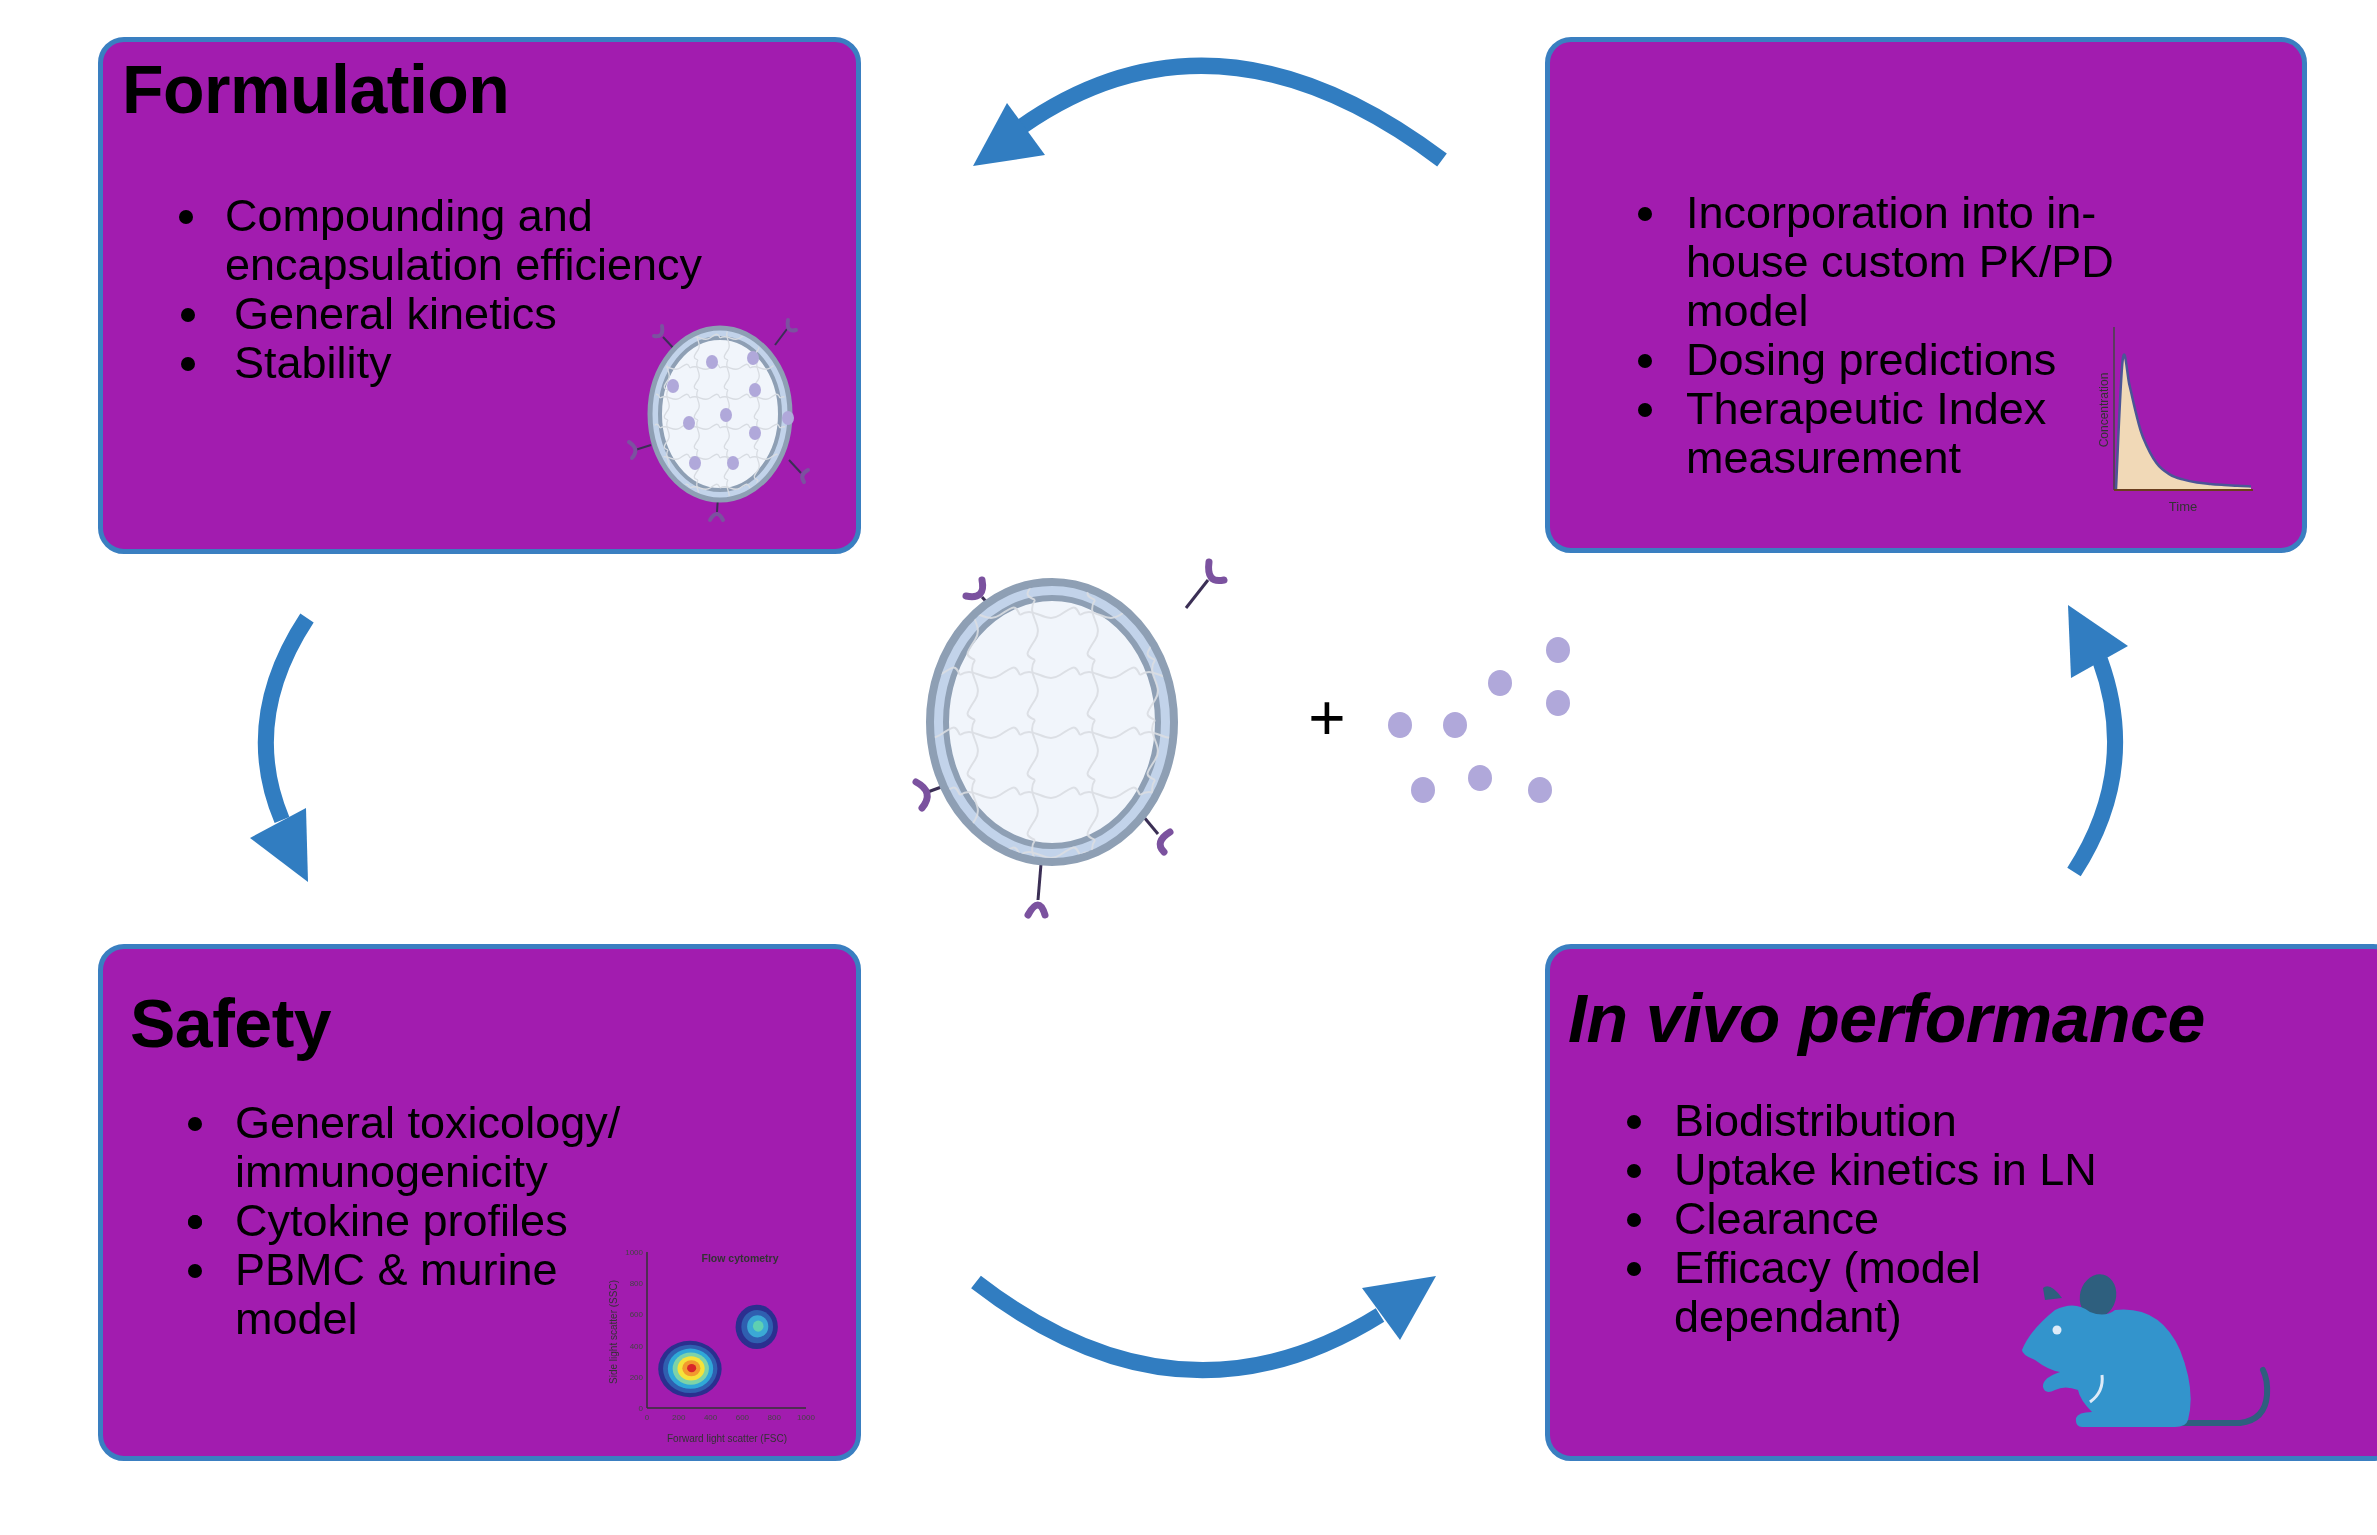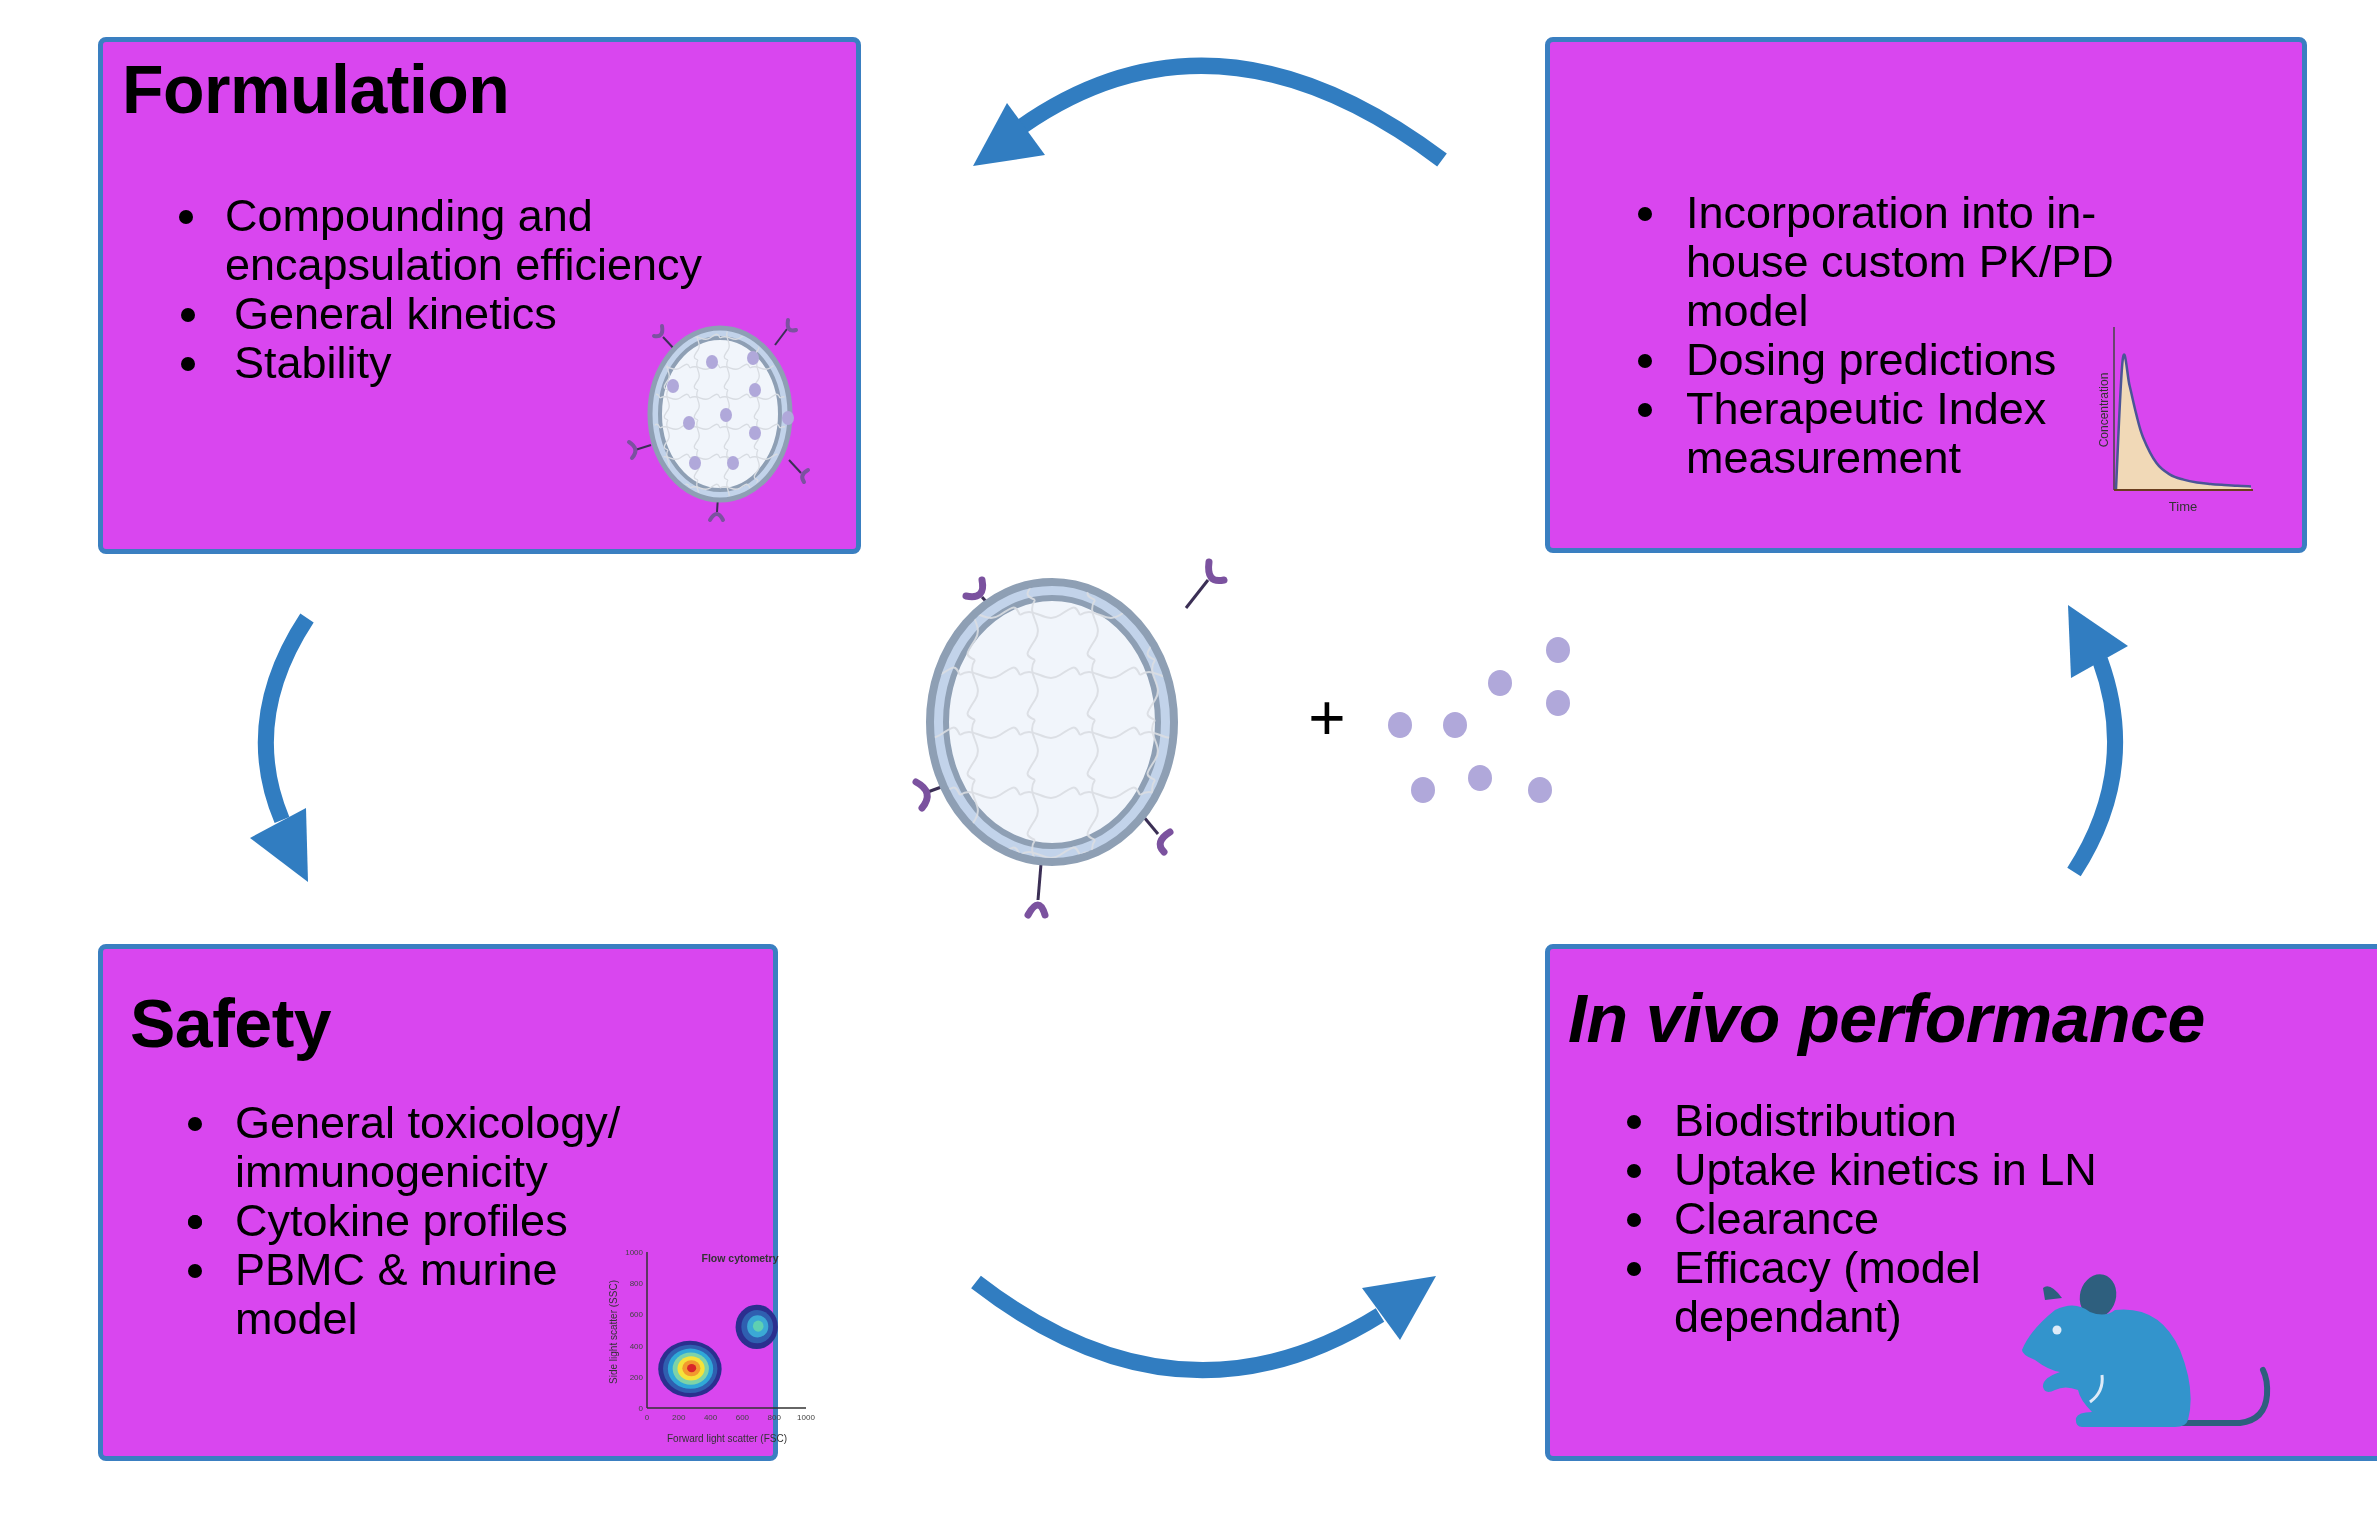--- a/index.html
+++ b/index.html
@@ -3,25 +3,25 @@
 <meta charset="utf-8">
 <style>
   html, body { margin: 0; padding: 0; }
   body {
     width: 2377px; height: 1535px; position: relative; overflow: hidden;
     background: #ffffff;
     font-family: "Liberation Sans", sans-serif; color: #000;
   }
   .card {
     position: absolute; box-sizing: border-box;
-    background: #d946ef; border: 5px solid #3A7FC1; border-radius: 8px;
+    background: #a21caf; border: 5px solid #3A7FC1; border-radius: 26px;
   }
   #card-formulation { left: 98px; top: 37px; width: 763px; height: 517px; }
   #card-pharmacology { left: 1545px; top: 37px; width: 762px; height: 516px; }
-  #card-safety { left: 98px; top: 944px; width: 680px; height: 517px; }
+  #card-safety { left: 98px; top: 944px; width: 763px; height: 517px; }
   #card-invivo { left: 1545px; top: 944px; width: 854px; height: 517px; }
 
   .card-title {
     position: absolute; font-weight: bold; font-size: 68px; line-height: 1;
     white-space: nowrap; letter-spacing: -0.5px;
   }
   .card-title.italic { font-style: italic; }
   ul.bullets {
     position: absolute; margin: 7px; padding: 0; list-style: none;
     font-size: 45px; line-height: 49px;

